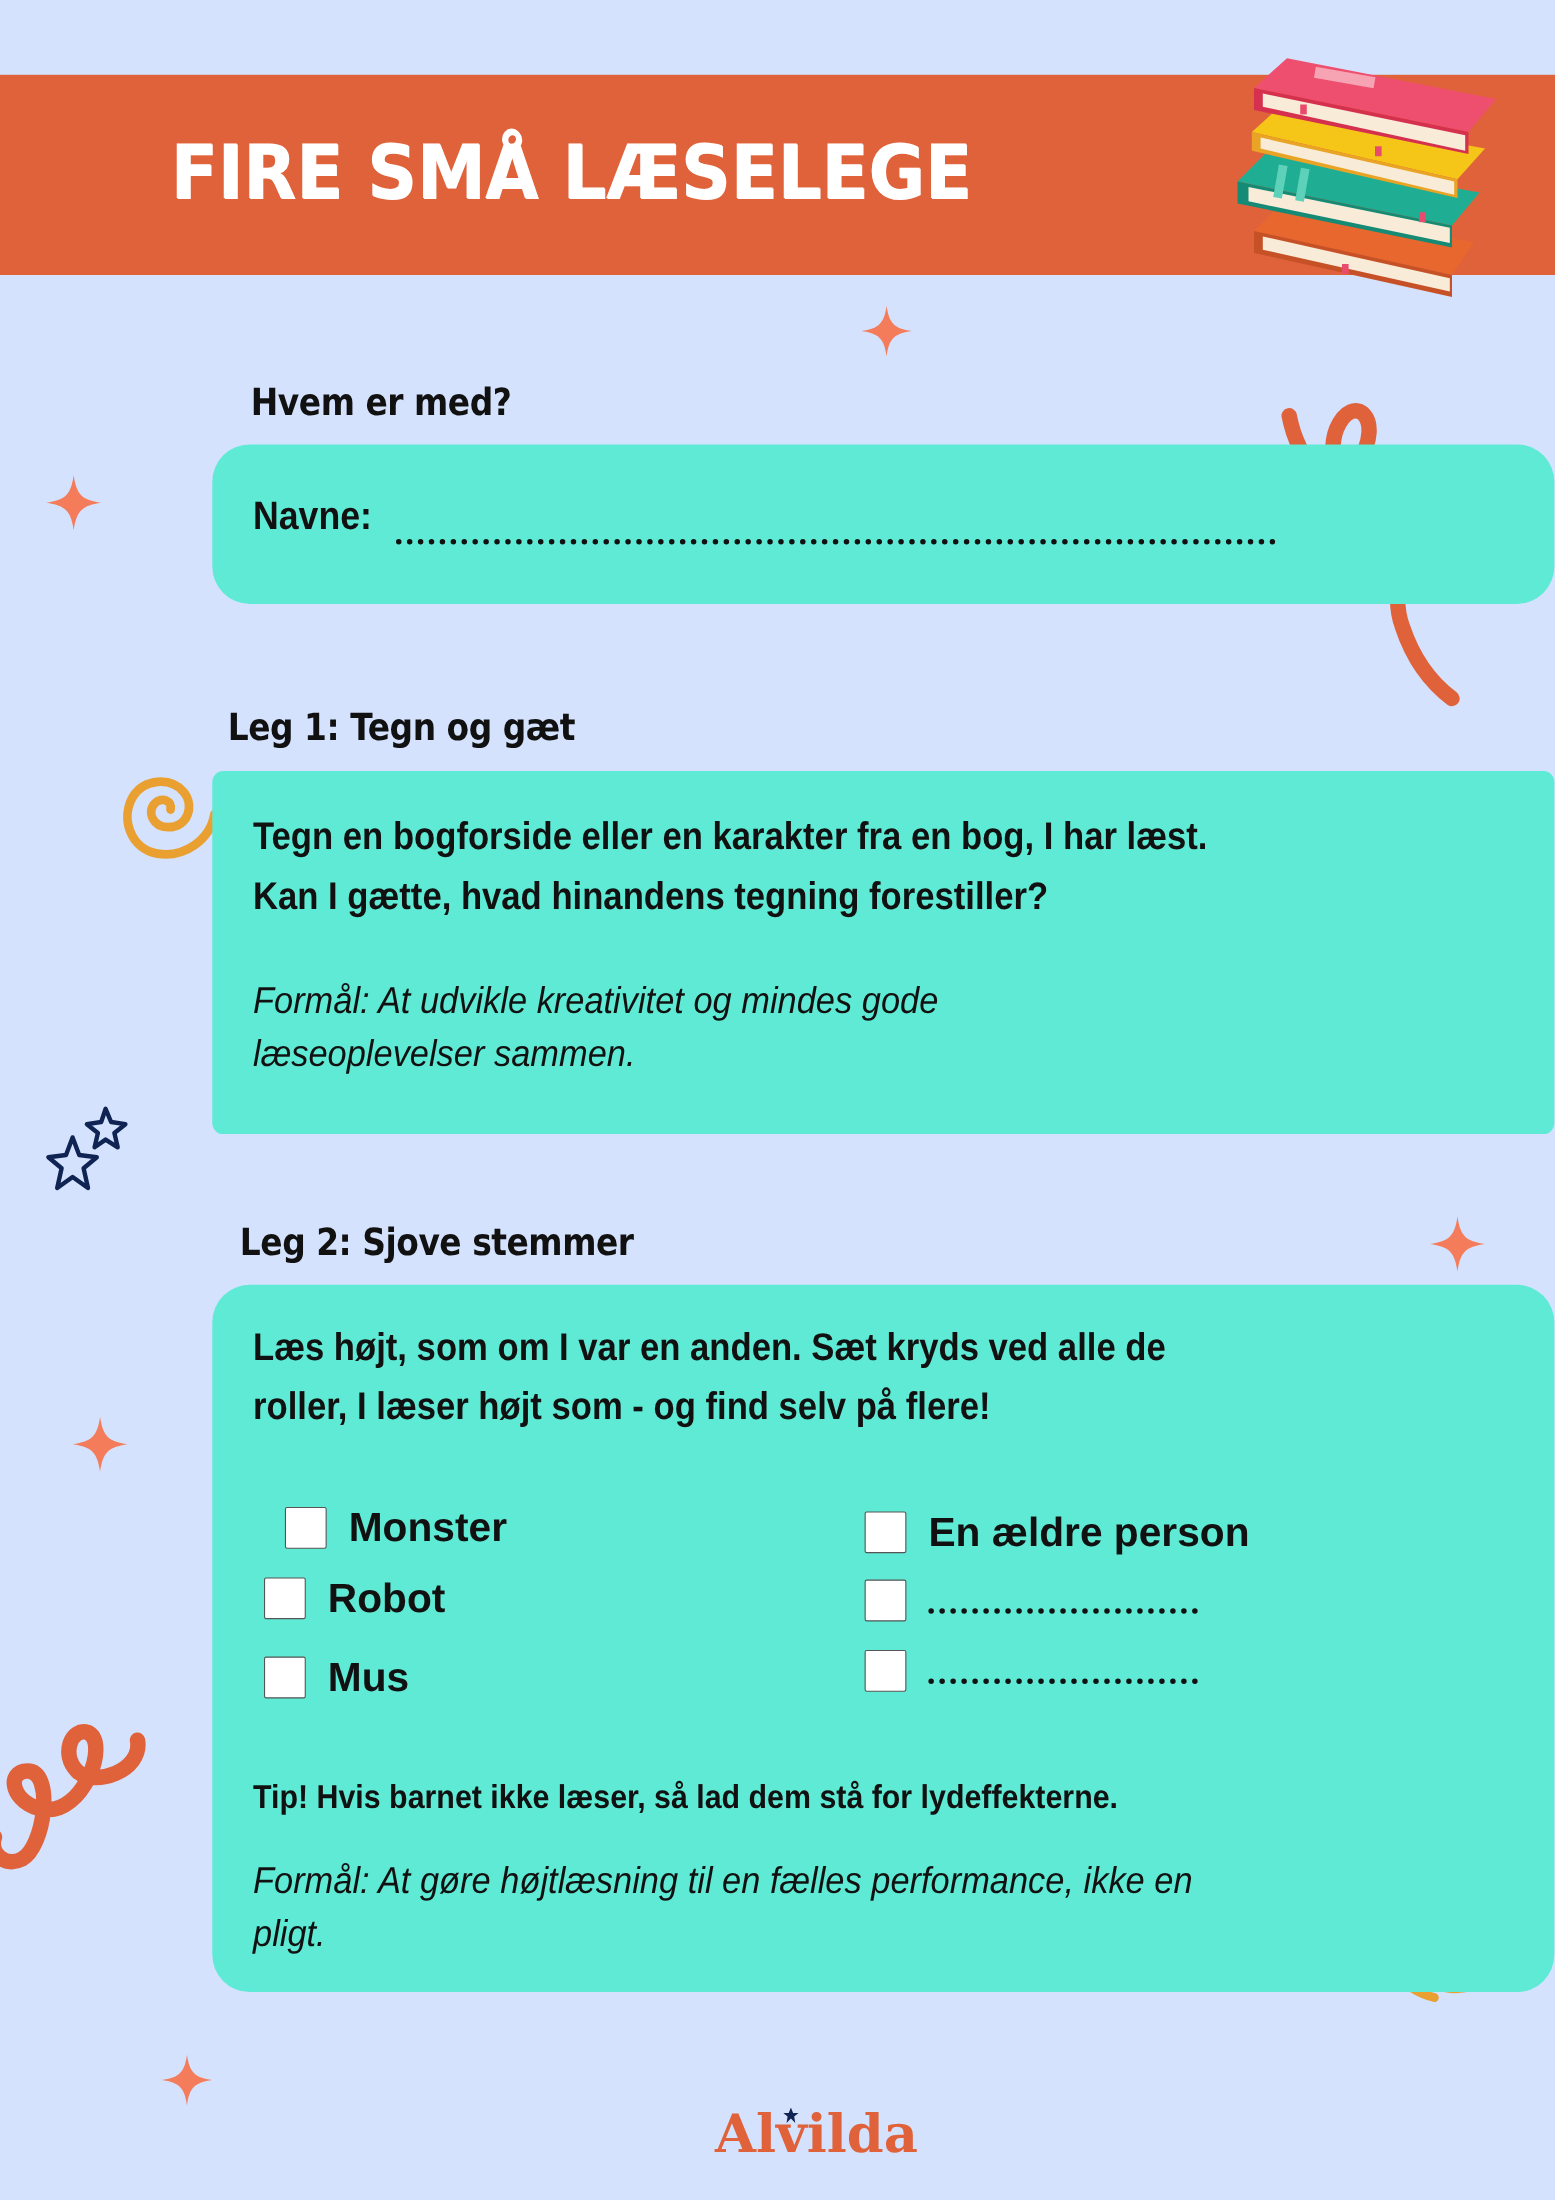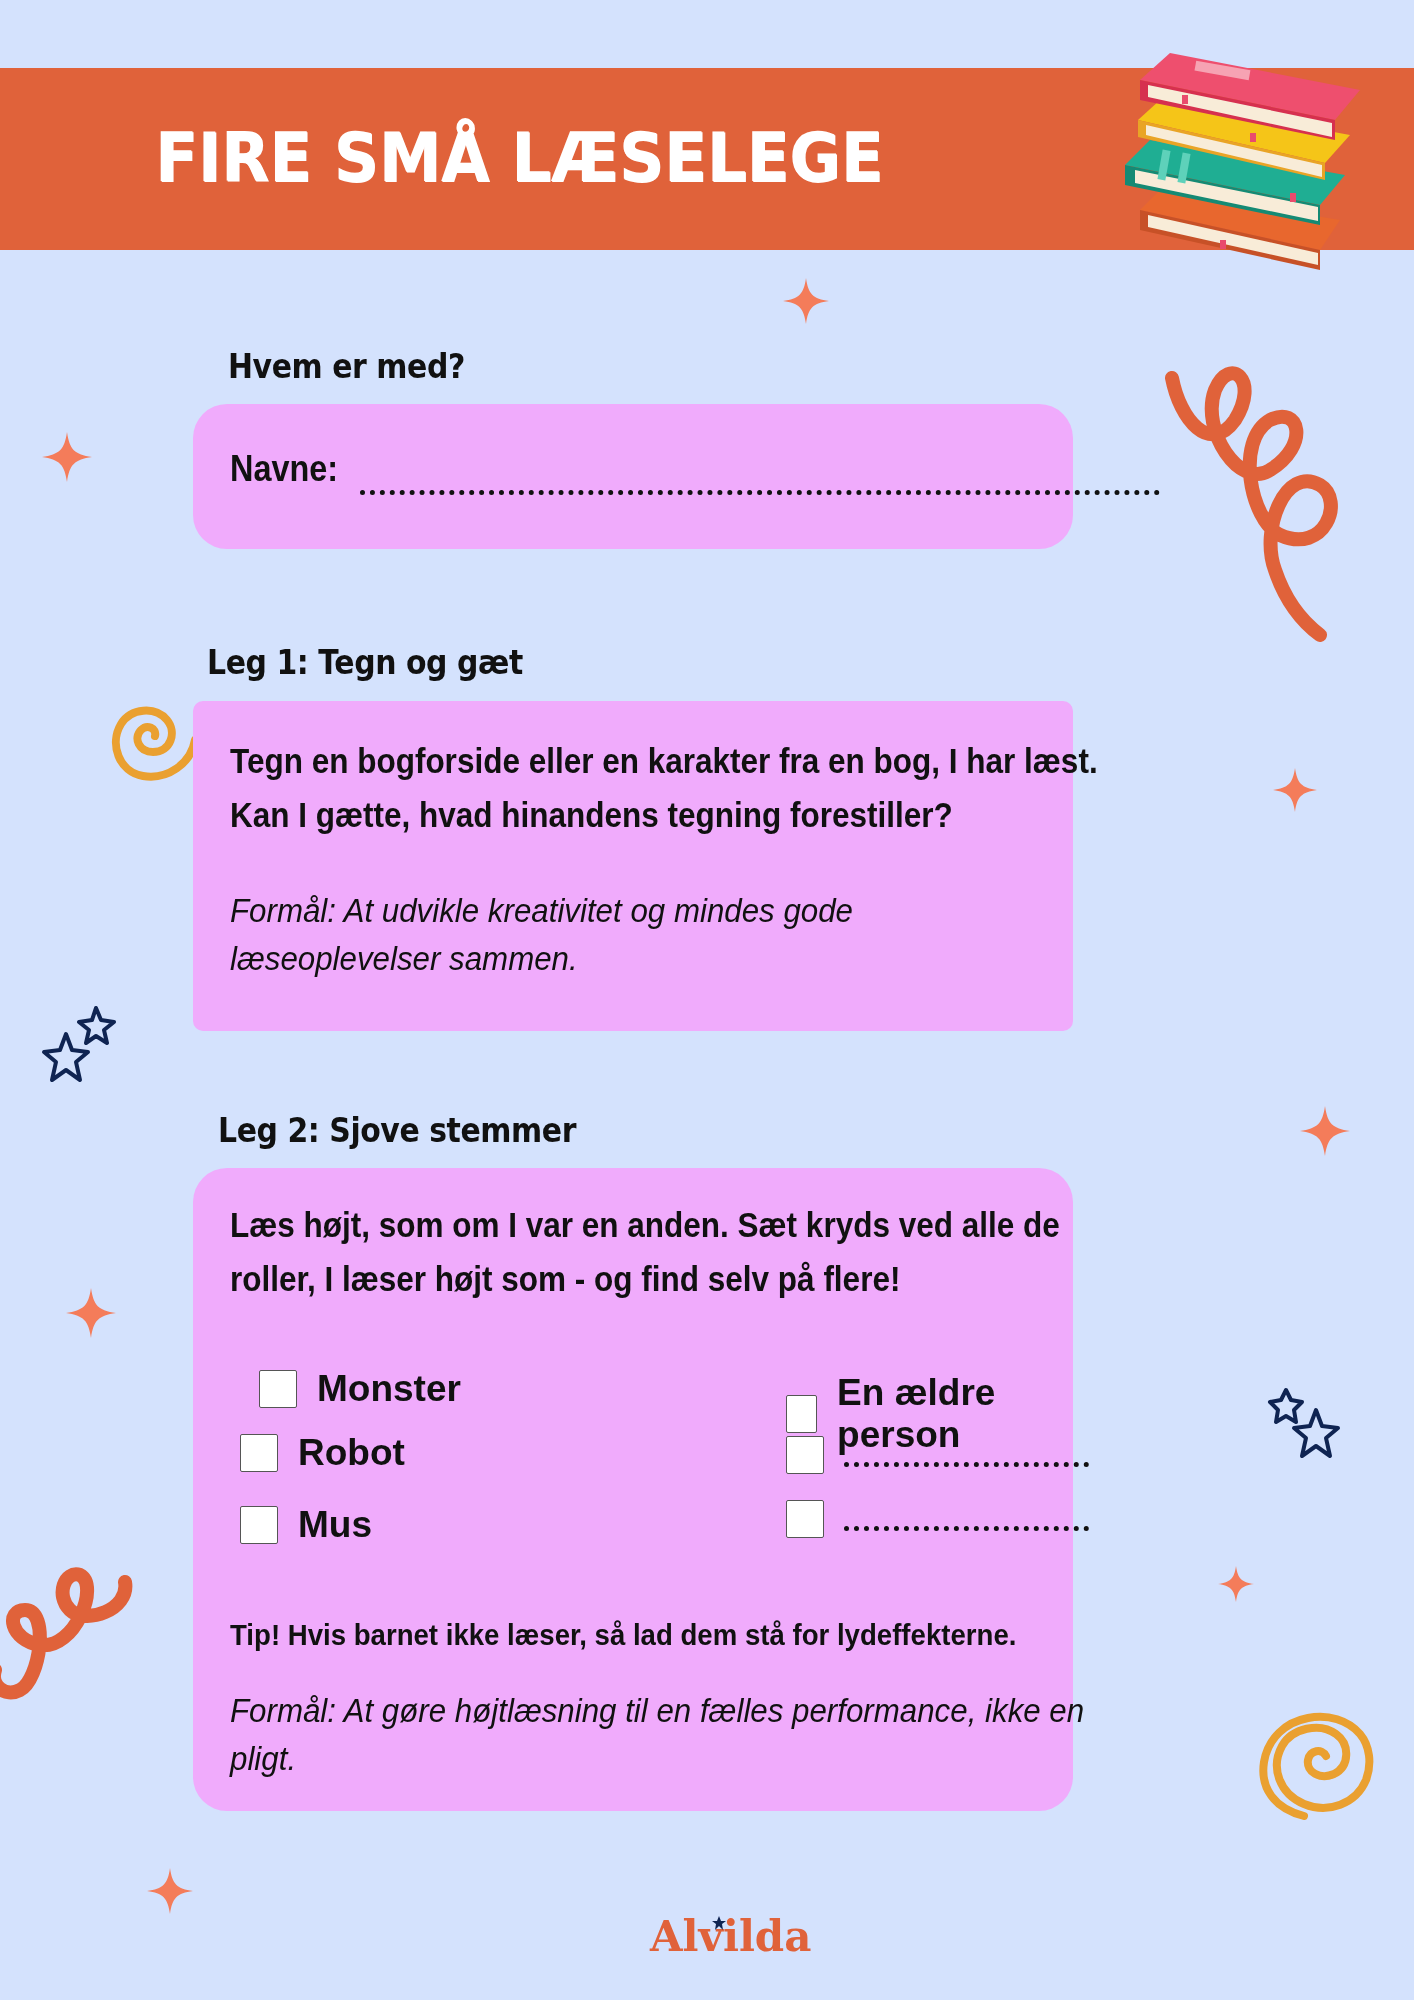--- a/index.html
+++ b/index.html
@@ -1,33 +1,33 @@
 <!DOCTYPE html>
 <html><head>
 <meta charset="utf-8">
 <style>
   html, body { margin:0; padding:0; }
   body { width:1414px; height:2000px; background:#d4e2fd; position:relative; overflow:hidden; font-family:"Liberation Sans", sans-serif; color:#111; }
   .banner { position:absolute; left:0; top:68px; width:1414px; height:182px; background:#e0623a; }
   .banner-title { position:absolute; left:155px; top:118px; font-family:"DejaVu Sans", sans-serif; font-weight:bold; font-size:68px; color:#fff; letter-spacing:0px; transform:scaleX(0.92); transform-origin:left center; text-shadow:1px 1px 0 #fff; }
   .books { position:absolute; left:1120px; top:45px; width:250px; height:230px; }
   .section-label { position:absolute; font-family:"DejaVu Sans", sans-serif; font-weight:bold; font-size:34px; color:#111; transform:scaleX(0.88); transform-origin:left center; letter-spacing:-0.5px; }
-  .card { position:absolute; left:193px; width:880px; background:#f0abfc; border-radius:34px; }
+  .card { position:absolute; left:193px; width:1220px; background:#5eead4; border-radius:34px; }
   .body-bold { font-family:"Liberation Sans", sans-serif; font-weight:bold; font-size:35px; line-height:54px; color:#111; transform:scaleX(0.9); transform-origin:left top; width:111%; }
   .purpose { font-family:"Liberation Sans", sans-serif; font-style:italic; font-size:34px; line-height:48px; color:#111; transform:scaleX(0.92); transform-origin:left top; width:108%; }
   .navne-row { position:absolute; left:37px; top:40px; display:flex; align-items:flex-end; }
   .navne-label { font-weight:bold; font-size:36px; transform:scaleX(0.9); transform-origin:left bottom; }
   .dotline { border-bottom:5px dotted #111; height:0; }
   .cb-row { position:absolute; display:flex; align-items:center; }
   .cb { width:38px; height:38px; border:1.5px solid #555; border-radius:2px; box-sizing:border-box; margin-right:20px; background:#fff; }
   .cb-label { font-weight:bold; font-size:37px; color:#111; }
   .tip { font-weight:bold; font-size:30px; color:#111; transform:scaleX(0.92); transform-origin:left top; width:109%; }
   .sparkle { position:absolute; }
   .deco { position:absolute; }
-  .brand { position:absolute; left:650px; top:1912px; font-family:"DejaVu Serif", serif; font-weight:bold; font-size:42px; color:#e0623a; }
+  .brand { position:absolute; left:650px; top:1912px; font-family:"DejaVu Serif", serif; font-weight:bold; font-size:48px; color:#e0623a; }
 </style>
 </head>
 <body>
 
 <div class="banner"></div>
 <div class="banner-title">FIRE SMÅ LÆSELEGE</div>
 
 <svg class="books" viewBox="0 0 250 230">
 
   <polygon points="20,165 40,145 220,175 200,205" fill="#e8672e"></polygon>

